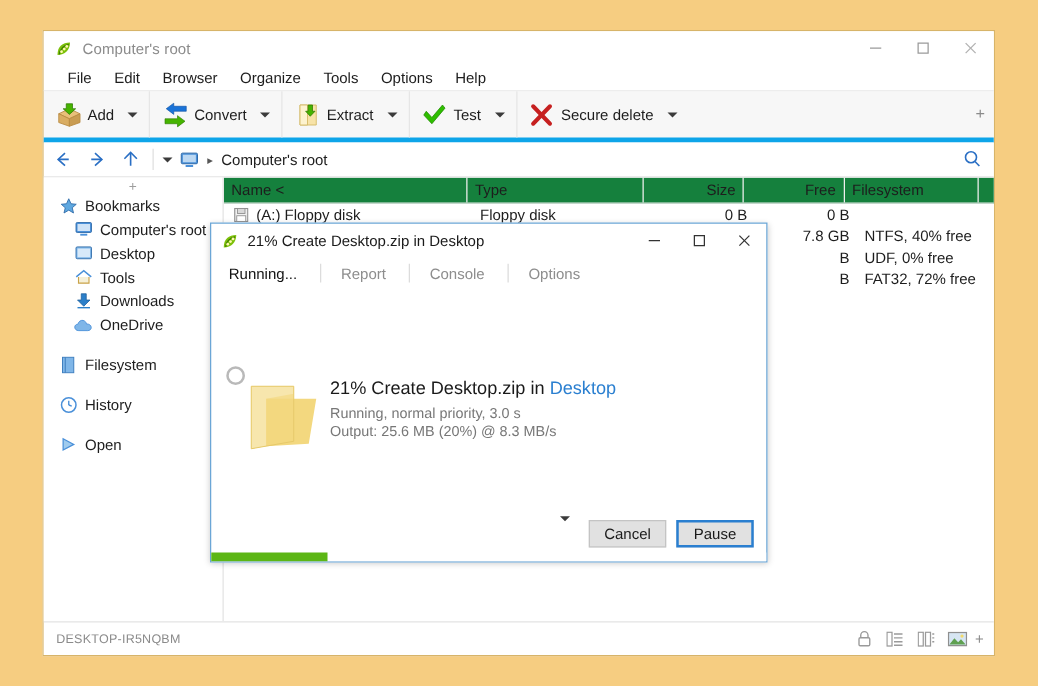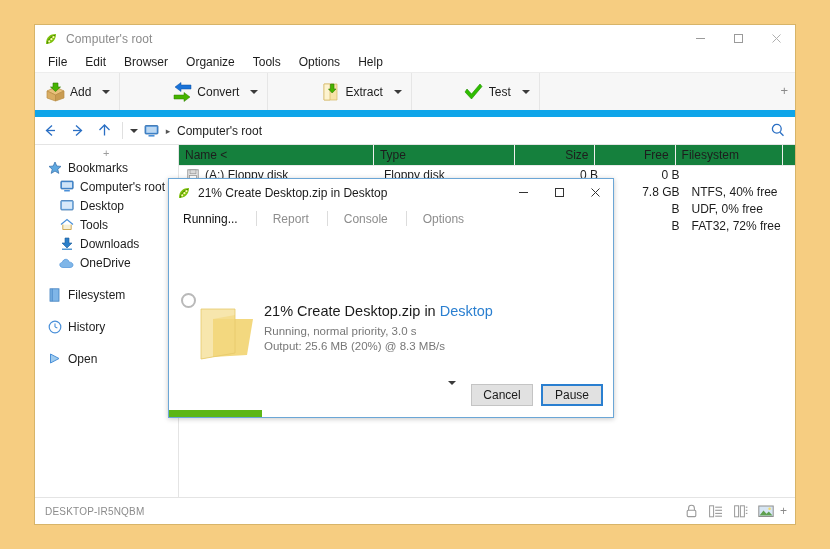--- a/index.html
+++ b/index.html
@@ -29,30 +29,29 @@
   }
   #title-bar .t-icon{margin-left:9px;margin-right:8px;display:flex;align-items:center;}
   #title-text{font-size:12px;color:#8b8b8b;letter-spacing:.1px;}
   #win-controls{position:absolute;right:0;top:0;height:27px;display:flex;}
   .winbtn{width:38px;height:27px;display:flex;align-items:center;justify-content:center;color:#9a9a9a;}
   .winbtn svg{display:block;}
 
   
   #menu-bar{
     height:20px;flex:0 0 20px;display:flex;align-items:center;
-    padding-left:11px;background:#ffffff;
+    padding-left:17px;background:#ffffff;
   }
   .menu-item{font-size:12px;color:#1d1d1d;margin-right:14px;padding:1px 2px;}
 
   
   #toolbar{
     height:37px;flex:0 0 37px;display:flex;align-items:center;
-    background:#f7f7f7;border-top:1px solid #ededed;border-bottom:7px solid #0ea5e9;
+    background:#f7f7f7;border-top:1px solid #ededed;border-bottom:4px solid #0ea5e9;
     position:relative;
-    gap:42px;
   }
   .tb-group{display:flex;align-items:center;height:37px;padding:0 4px;border-right:1px solid #e6e6e6;}
   .tb-btn{display:flex;align-items:center;height:31px;padding:0 6px 0 5px;}
   .tb-btn .ico{width:22px;height:22px;display:flex;align-items:center;justify-content:center;margin-right:4px;}
   .tb-btn .lbl{font-size:12px;color:#1d1d1d;}
   .tb-arrow{width:18px;height:31px;display:flex;align-items:center;justify-content:center;}
   .tb-arrow i{display:block;width:0;height:0;border-left:4px solid transparent;border-right:4px solid transparent;border-top:4px solid #3b3b3b;}
   #tb-overflow{position:absolute;right:7px;top:13px;font-size:13px;color:#8a8a8a;line-height:10px;}
 
   
@@ -107,21 +106,21 @@
     height:26px;flex:0 0 26px;display:flex;align-items:center;
     background:#ffffff;border-top:1px solid #e4e4e4;position:relative;
   }
   #status-text{font-size:10px;color:#8b8b8b;margin-left:10px;letter-spacing:.2px;}
   #status-icons{position:absolute;right:8px;top:0;height:26px;display:flex;align-items:center;}
   .st-ico{width:25px;height:26px;display:flex;align-items:center;justify-content:center;}
   #st-plus{font-size:12px;color:#8a8a8a;margin-left:1px;}
 
   
   #dialog{
-    position:absolute;left:168px;top:178px;width:446px;height:240px;
+    position:absolute;left:168px;top:178px;width:446px;height:272px;
     background:#ffffff;
     border:1px solid #6ba6d6;
     box-sizing:border-box;
     display:flex;flex-direction:column;
     box-shadow:0 1px 5px rgba(0,0,0,.22);
   }
   #dlg-title{height:27px;flex:0 0 27px;display:flex;align-items:center;position:relative;}
   #dlg-title .t-icon{margin-left:8px;margin-right:7px;display:flex;align-items:center;}
   #dlg-title-text{font-size:12px;color:#1a1a1a;}
   #dlg-win-controls{position:absolute;right:0;top:0;height:27px;display:flex;}
@@ -258,20 +257,34 @@
             <path d="M2 10 L4 7 L8.5 12 L17 2 L19 4.5 L8.5 17 Z" fill="#2fbe00" stroke="#1f8a00" stroke-width=".6"></path>
           </svg>
         </span>
         <span class="lbl">Test</span>
       </div>
       <div class="tb-arrow">
           <i></i>
         </div>
     </div>
 
+    <div class="tb-group" style="border-right:none;">
+      <div class="tb-btn">
+        <span class="ico">
+          <svg width="21" height="20" viewBox="0 0 21 20">
+            <line x1="3.5" y1="3" x2="17" y2="17" stroke="#c62020" stroke-width="3.2" stroke-linecap="round"></line>
+            <line x1="17" y1="3" x2="3.5" y2="17" stroke="#c62020" stroke-width="3.2" stroke-linecap="round"></line>
+          </svg>
+        </span>
+        <span class="lbl">Secure delete</span>
+      </div>
+      <div class="tb-arrow">
+          <i></i>
+        </div>
+    </div>
 
     <span id="tb-overflow">+</span>
   </div>
 
   <div id="address-bar">
     <div class="nav-btn">
       <svg width="15" height="15" viewBox="0 0 15 15">
           <path d="M9 2.5 L3.5 7.5 L9 12.5" fill="none" stroke="#2a6fc4" stroke-width="1.3"></path>
           <line x1="3.8" y1="7.5" x2="12" y2="7.5" stroke="#2a6fc4" stroke-width="1.3"></line>
         </svg>

